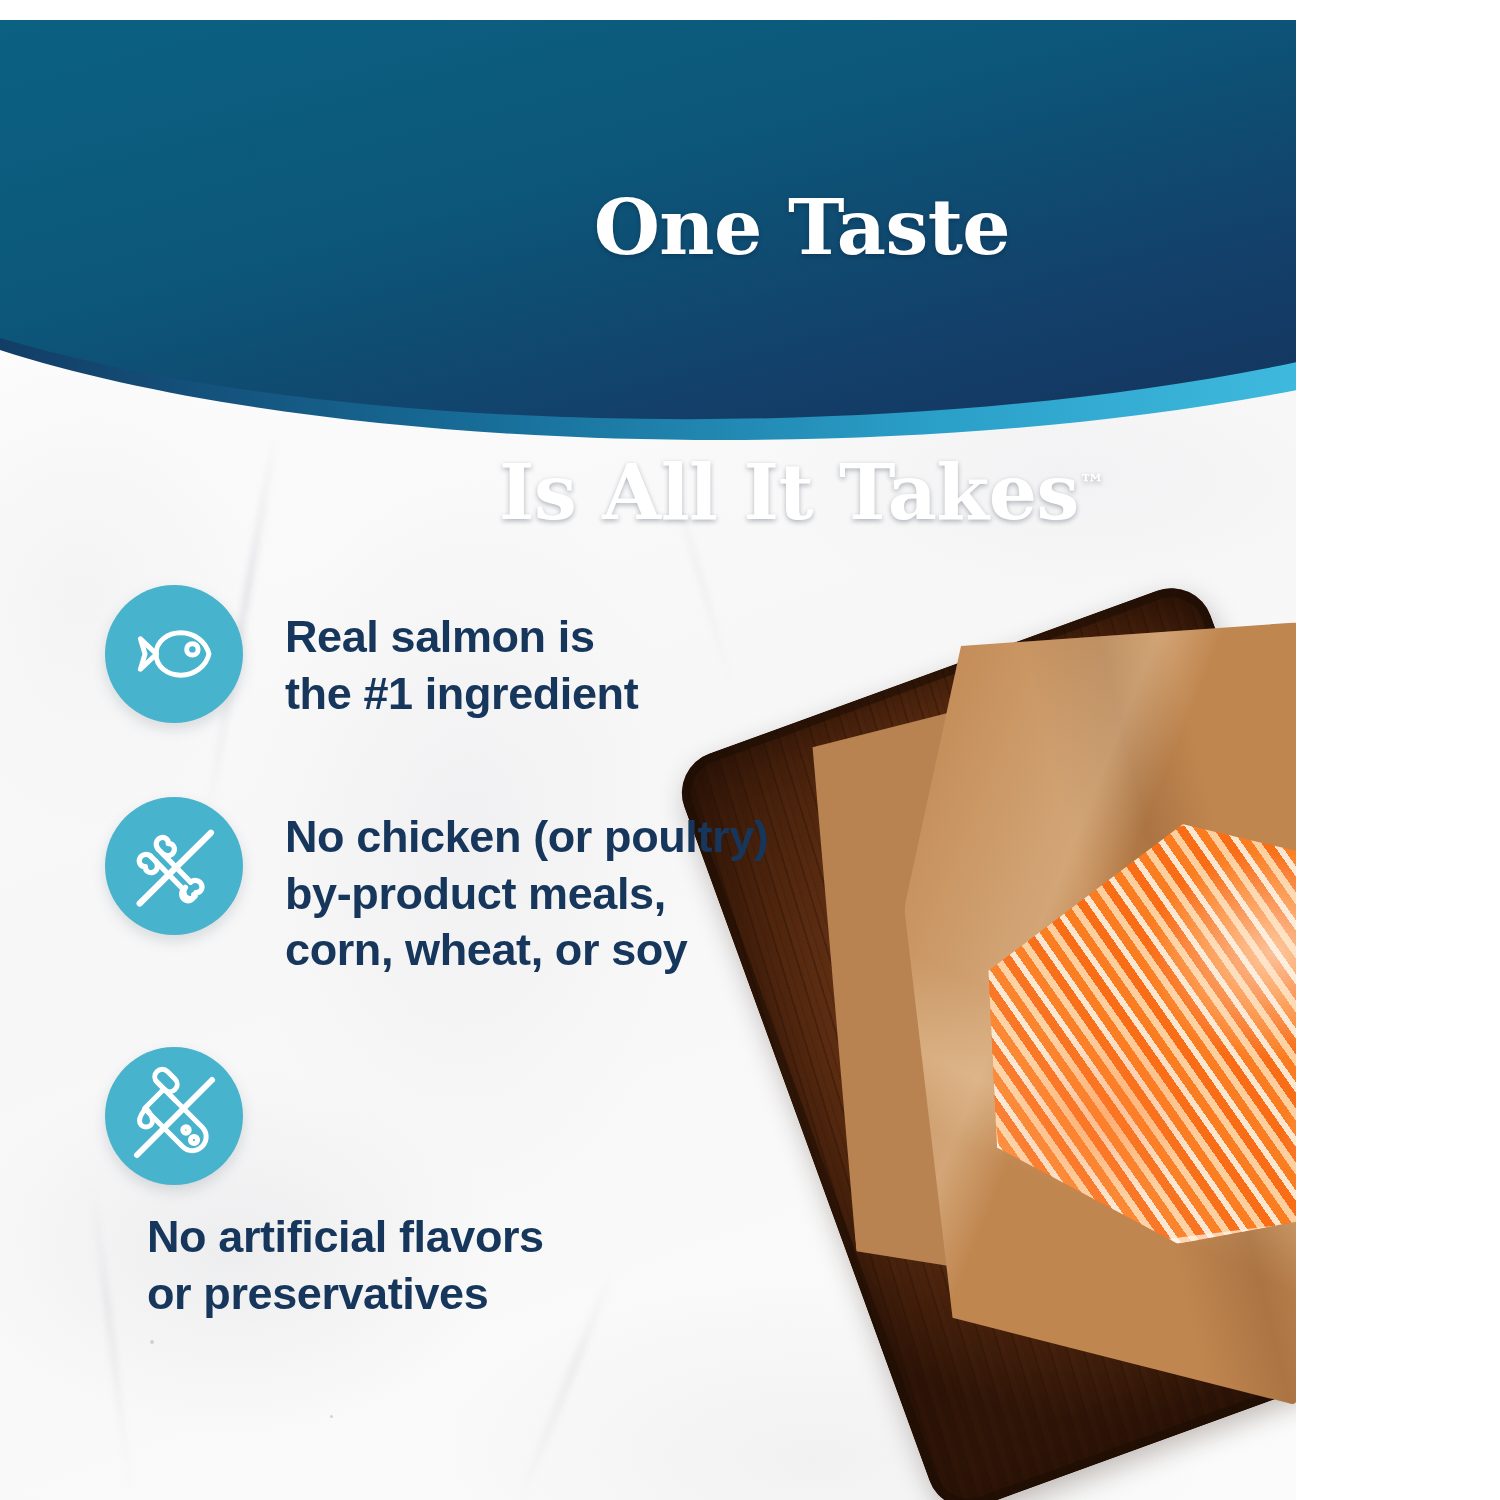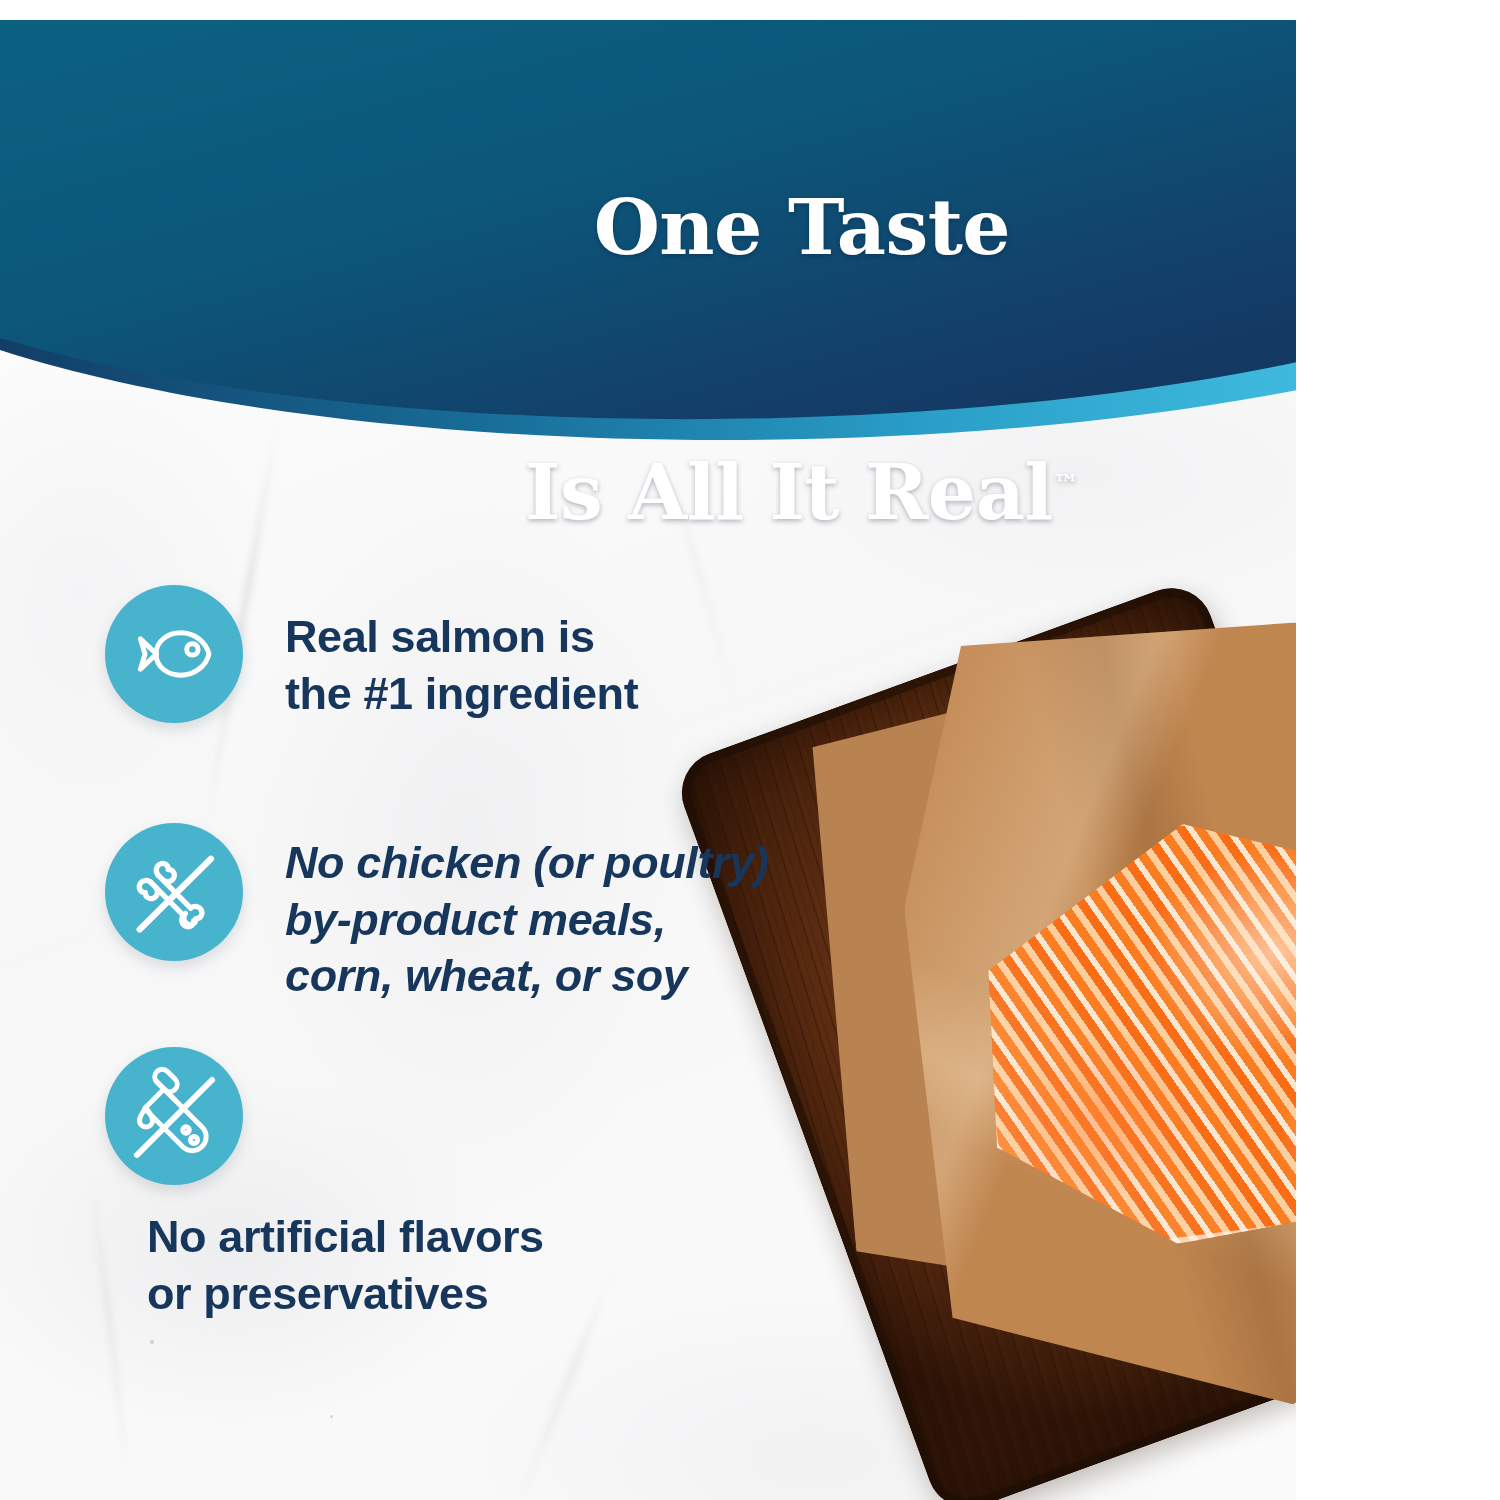--- a/index.html
+++ b/index.html
@@ -85,21 +85,21 @@
     left:105px;
     top:565px;
     width:790px;
   }
   .bullet-row {
     position:absolute;
     display:flex;
     align-items:flex-start;
   }
   .bullet-row.r0 { top:0px;   left:0;align-items:center; }
-  .bullet-row.r1 { top:238px; left:0;font-style:italic; }
+  .bullet-row.r1 { top:212px; left:0; }
   .bullet-row.r2 { top:462px; left:0;flex-direction:column; }
 
   .icon-badge {
     flex:0 0 auto;
     width:138px; height:138px;
     border-radius:50%;
     background:#48b3cc;
     box-shadow:0 6px 14px rgba(70,90,100,0.18);
     display:flex; align-items:center; justify-content:center;
     position:relative;
@@ -274,21 +274,21 @@
 
       <path d="M0,330 C380,452 1100,452 1500,318 L1500,0 L0,0 Z" fill="url(#gradBand)"></path>
 
       <path d="M0,318 C380,432 1100,430 1500,286 L1500,0 L0,0 Z" fill="url(#gradMain)"></path>
     </svg>
   </div>
 
   <div class="headline">
     <span>One Taste</span>
     <br>
-    <span>Is All It Real</span><span class="tm">™</span>
+    <span>Is All It Takes</span><span class="tm">™</span>
   </div>
 
   <div class="bullets">
 
     <div class="bullet-row r0">
       <div class="icon-badge">
         <svg width="92" height="92" viewBox="0 0 100 100" fill="none" stroke="#ffffff" stroke-width="5.4" stroke-linecap="round" stroke-linejoin="round">
           <path d="M30.5 50 C30.5 36 43 27 57.5 27 C72.5 27 85 37 88 50 C85 63 72.5 73 57.5 73 C43 73 30.5 64 30.5 50 Z"></path>
           <path d="M31 50 L13.5 33.5 L18.5 50 L13.5 66.5 Z"></path>
           <circle cx="70" cy="45" r="6.2"></circle>

